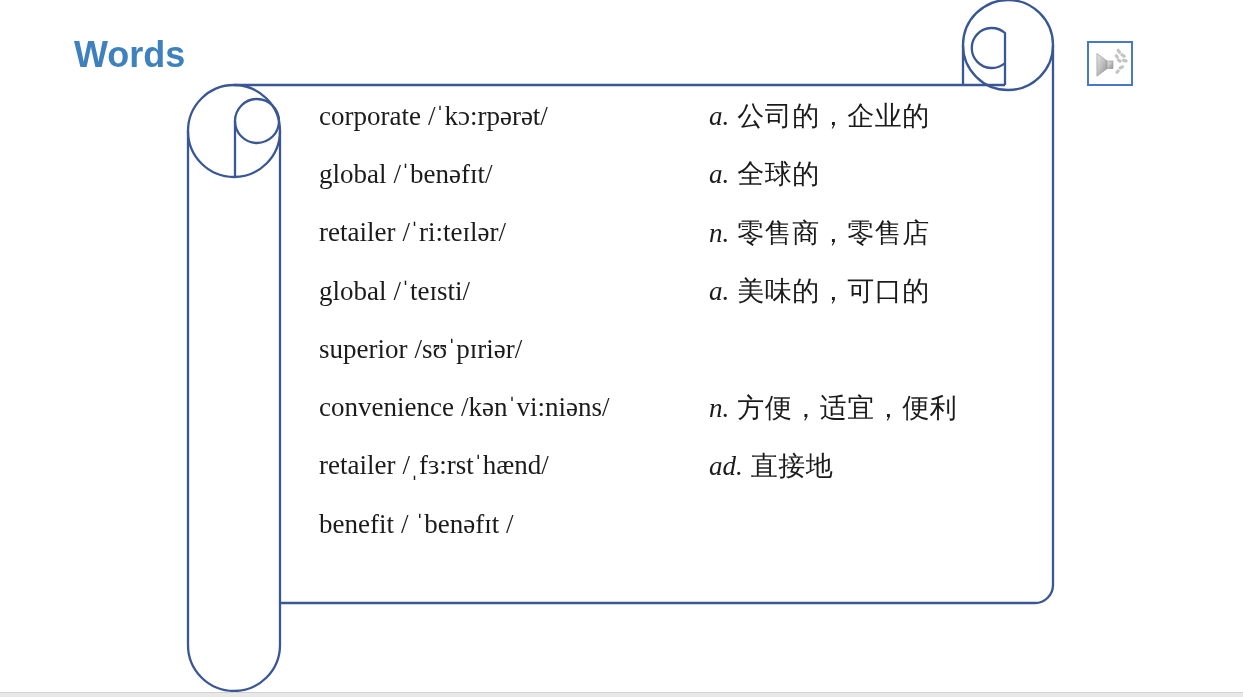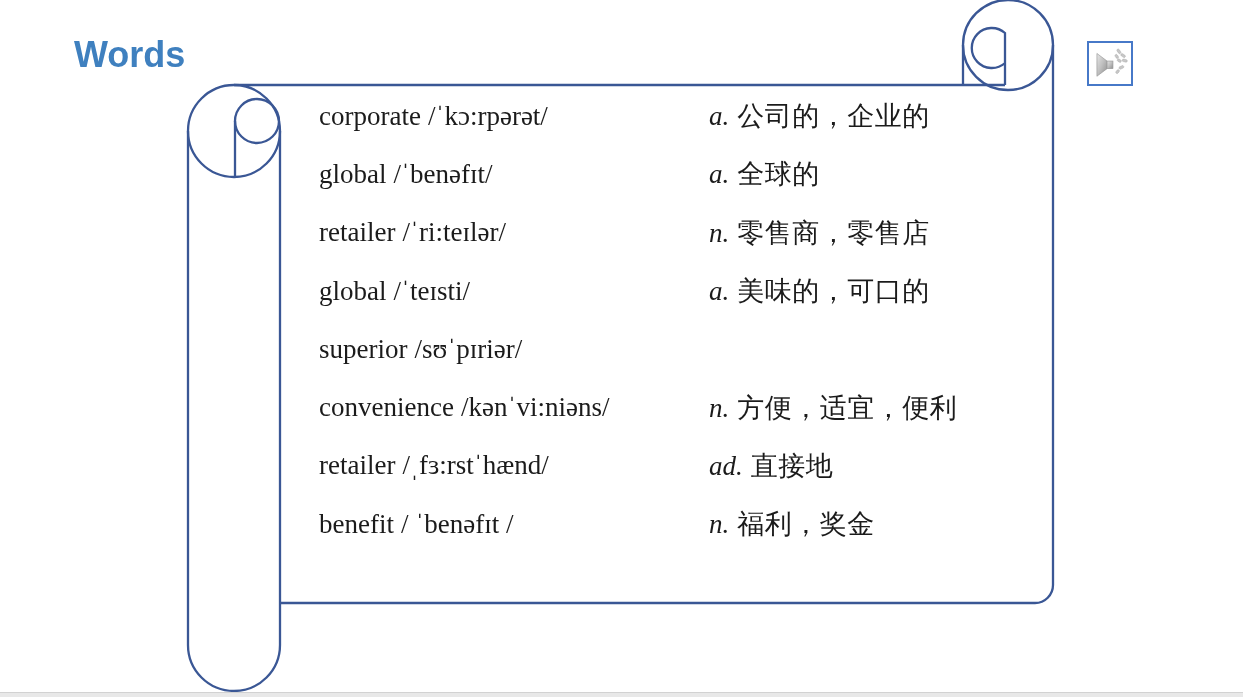--- a/index.html
+++ b/index.html
@@ -94,21 +94,20 @@
   <div class="word-row">
     <span class="term-cell"><span>convenience</span><span class="phonetic">/kənˈvi:niəns/</span></span>
     <span class="def-cell"><span class="pos">n.</span><span class="meaning">方便，适宜，便利</span></span>
   </div>
   <div class="word-row">
     <span class="term-cell"><span>retailer</span><span class="phonetic">/ˌfɜ:rstˈhænd/</span></span>
     <span class="def-cell"><span class="pos">ad.</span><span class="meaning">直接地</span></span>
   </div>
   <div class="word-row">
     <span class="term-cell"><span>benefit</span><span class="phonetic">/ ˈbenəfɪt /</span></span>
-    <span class="def-cell"><span class="pos">n.</span><span class="meaning">福利，奖金</span></span>
   </div>
 </div>
 
 <div class="audio-button" title="">
   <svg width="38" height="38" viewBox="0 0 45 45">
     <defs>
       <linearGradient id="spk" x1="0" y1="0" x2="1" y2="1">
         <stop offset="0" stop-color="#E6E6E6"></stop>
         <stop offset="0.5" stop-color="#BFBFBF"></stop>
         <stop offset="1" stop-color="#8F8F8F"></stop>

